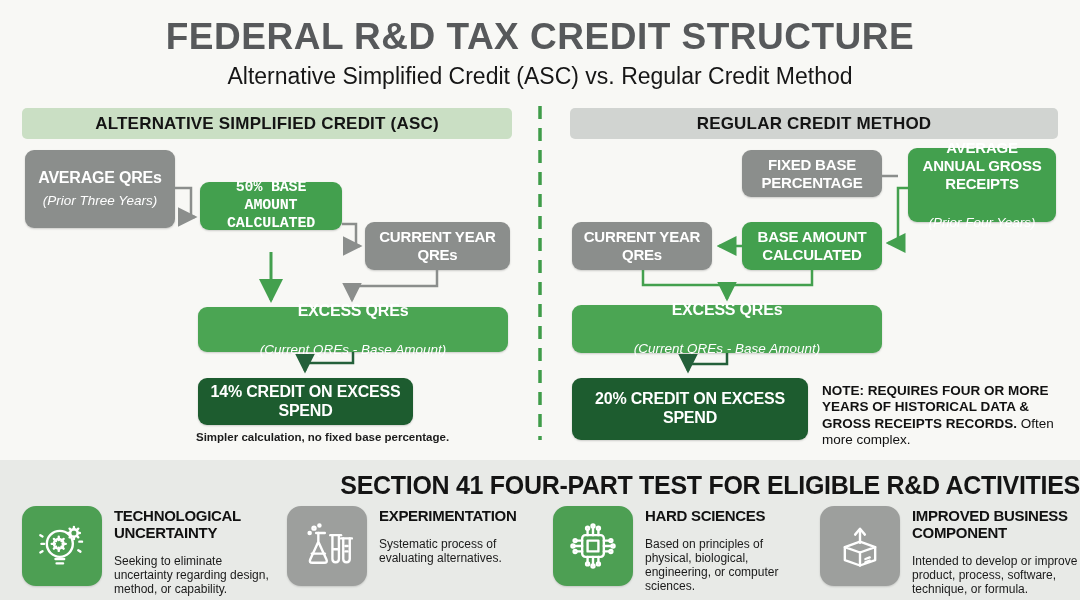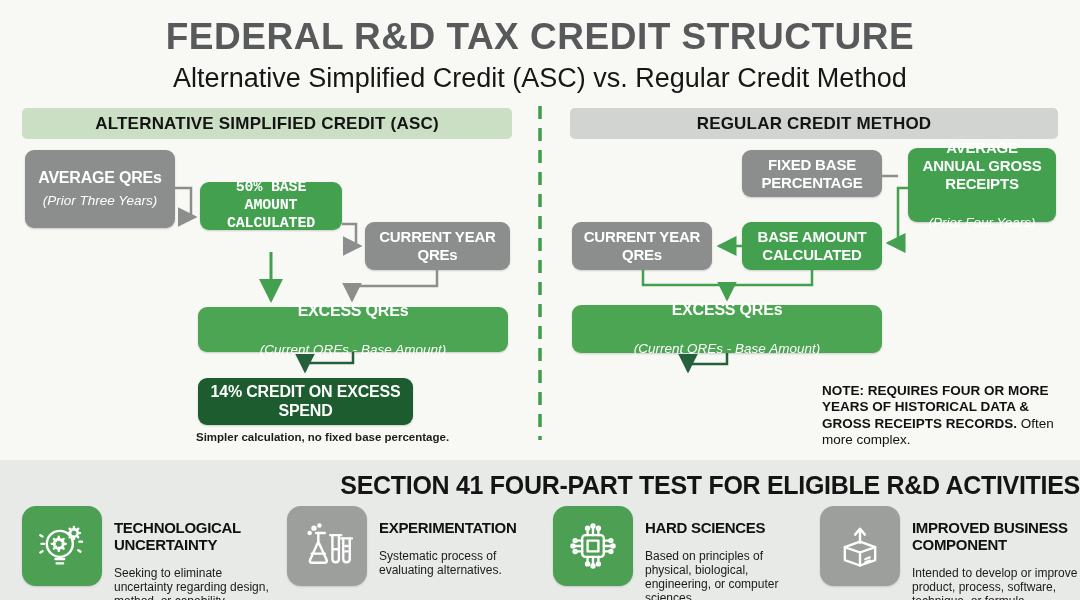--- a/index.html
+++ b/index.html
@@ -2,21 +2,21 @@
 <html><head>
 <meta charset="utf-8">
 <style>
   html,body{margin:0;padding:0;}
   body{font-family:"Liberation Sans",sans-serif;}
   #canvas{position:relative;width:1080px;height:600px;background:#f8f8f5;overflow:hidden;}
 
   .page-title{position:absolute;top:16px;left:0;width:1080px;text-align:center;
     font-size:37px;font-weight:bold;letter-spacing:.5px;color:#57595b;}
   .page-subtitle{position:absolute;top:63px;left:0;width:1080px;text-align:center;
-    font-size:27px;color:#161616;}
+    font-size:23px;color:#161616;}
 
   .panel-header{position:absolute;height:31px;border-radius:5px;text-align:center;
     line-height:31px;font-size:17px;font-weight:bold;color:#141414;letter-spacing:.2px;}
   #asc-header{left:22px;top:108px;width:490px;background:#cadfc4;}
   #reg-header{left:570px;top:108px;width:488px;background:#d1d4d1;}
 
   .box{position:absolute;border-radius:9px;color:#fff;display:flex;flex-direction:column;
     justify-content:center;align-items:center;text-align:center;padding:2px 6px;
     box-sizing:border-box;box-shadow:0 1px 2px rgba(0,0,0,.18);}
   .box .t1{font-weight:bold;font-size:15px;line-height:1.18;letter-spacing:-.2px;}
@@ -55,21 +55,21 @@
   #bottom-title{position:absolute;left:0;top:471px;width:1080px;text-align:right;
     font-size:25px;font-weight:bold;letter-spacing:-.3px;color:#141414;}
 
   .test-item{position:absolute;top:506px;display:flex;gap:12px;}
   #item-0{left:22px;}#item-1{left:287px;}#item-2{left:553px;}#item-3{left:820px;}
   .tile{width:80px;height:80px;border-radius:14px;flex:0 0 auto;display:flex;
     align-items:center;justify-content:center;box-shadow:0 1px 2px rgba(0,0,0,.15);}
   .tile-green{background:#4d9f53;}
   .tile-gray{background:#9d9f9d;}
   .item-text{padding-top:2px;}
-  .item-title{font-size:15px;font-weight:bold;line-height:1.12;letter-spacing:-.3px;color:#111;margin-top:12px;}
+  .item-title{font-size:15px;font-weight:bold;line-height:1.12;letter-spacing:-.3px;color:#111;}
   .item-desc{font-size:12px;line-height:1.18;margin-top:12px;color:#1a1a1a;}
   #item-0 .item-text{width:170px;} #item-1 .item-text{width:150px;}
   #item-2 .item-text{width:150px;} #item-3 .item-text{width:178px;}
 
   .glyph{stroke:#fff;stroke-width:2.2;fill:none;stroke-linecap:round;stroke-linejoin:round;}
 </style>
 </head>
 <body>
 
 <div id="canvas">
@@ -108,20 +108,23 @@
   </div>
   <div id="reg-cur" class="box gray">
     <div class="t1">CURRENT YEAR QREs</div>
   </div>
   <div id="reg-base" class="box green">
     <div class="t1">BASE AMOUNT CALCULATED</div>
   </div>
   <div id="reg-excess" class="box green2">
     <div class="t1">EXCESS QREs</div>
     <div class="t2">(Current QREs - Base Amount)</div>
+  </div>
+  <div id="reg-credit" class="box darkgreen">
+    <div class="t1">20% CREDIT ON EXCESS SPEND</div>
   </div>
   <div id="reg-note">
     <span class="nb">NOTE: REQUIRES FOUR OR MORE YEARS OF HISTORICAL DATA &amp; GROSS RECEIPTS RECORDS.</span><span> Often more complex.</span>
   </div>
 
   <svg id="arrows" width="1080" height="600">
     <defs>
       <marker id="mgray" markerWidth="8" markerHeight="8" refX="7" refY="4" orient="auto">
         <path d="M0,0 L8,4 L0,8 z" fill="#8b8e8c"></path>
       </marker>

